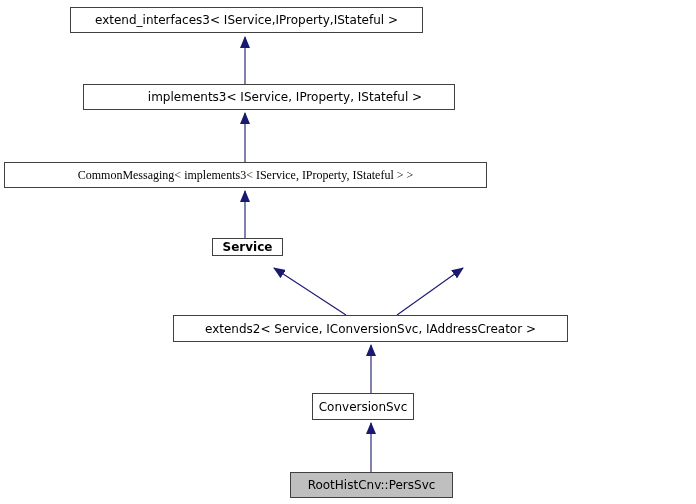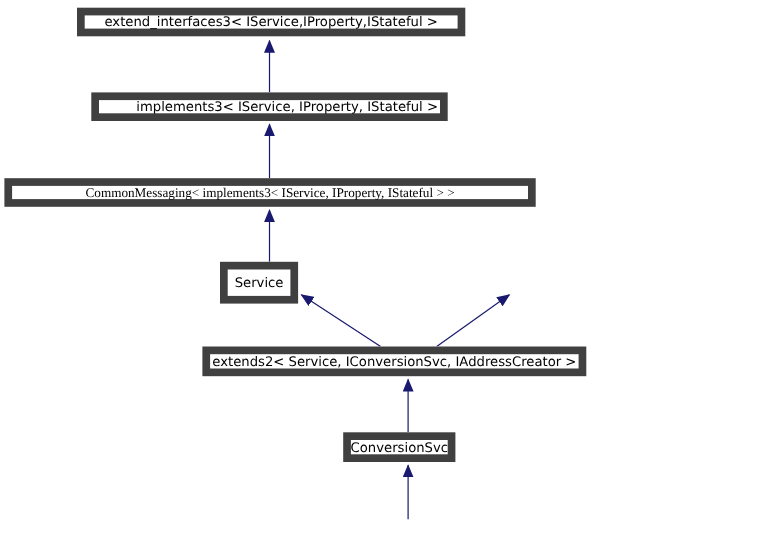--- a/index.html
+++ b/index.html
@@ -12,21 +12,21 @@
     position: relative;
     width: 696px; height: 504px;
     background: #ffffff;
   }
   .node {
     position: absolute;
     display: flex;
     align-items: center;
     justify-content: center;
     background: #ffffff;
-    border: 7px solid #404040;
+    border: 1px solid #404040;
     color: #000000;
     font-size: 12px;
     line-height: 1;
     white-space: nowrap;
     cursor: pointer;
     z-index: 2;
   }
   .node.highlight {
     background: #bfbfbf;
     border-width: 1.5px;
@@ -55,25 +55,26 @@
     <line x1="245" y1="162" x2="245" y2="113" marker-end="url(#arrow)" stroke="#191970"></line>
     <line x1="245" y1="238" x2="245" y2="191" marker-end="url(#arrow)" stroke="#191970"></line>
     <line x1="346" y1="315" x2="274" y2="268" marker-end="url(#arrow)" stroke="#191970"></line>
     <line x1="397" y1="315" x2="463" y2="268" marker-end="url(#arrow)" stroke="#191970"></line>
     <line x1="371" y1="393" x2="371" y2="345" marker-end="url(#arrow)" stroke="#191970"></line>
     <line x1="371" y1="472" x2="371" y2="423" marker-end="url(#arrow)" stroke="#191970"></line>
   </svg>
 
   <div class="node" style="left:70px;  top:7px;   width:353px; height:26px;">extend_interfaces3&lt; IService,IProperty,IStateful &gt;</div>
 
-  <div class="node" style="left:83px;  top:84px;  width:324px; height:26px;padding-left:32px;">implements3&lt; IService, IProperty, IStateful &gt;</div>
+  <div class="node" style="left:83px;  top:84px;  width:372px; height:26px;padding-left:32px;">implements3&lt; IService, IProperty, IStateful &gt;</div>
 
   <div class="node" style="left:4px;   top:162px; width:483px; height:26px;font-family:Liberation Serif, serif;">CommonMessaging&lt; implements3&lt; IService, IProperty, IStateful &gt; &gt;</div>
 
-  <div class="node" style="left:200px; top:238px; width:71px;  height:38px;">Service</div>
+  <div class="node" style="left:212px; top:238px; width:71px;  height:18px;font-weight:bold;">Service</div>
 
 
-  <div class="node" style="left:184px; top:315px; width:349px; height:27px;">extends2&lt; Service, IConversionSvc, IAddressCreator &gt;</div>
+  <div class="node" style="left:173px; top:315px; width:395px; height:27px;">extends2&lt; Service, IConversionSvc, IAddressCreator &gt;</div>
 
   <div class="node" style="left:312px; top:393px; width:102px; height:27px;">ConversionSvc</div>
 
+  <div class="node highlight" style="left:290px; top:472px; width:163px; height:26px;">RootHistCnv::PersSvc</div>
 
 </div>
 
 </body></html>

